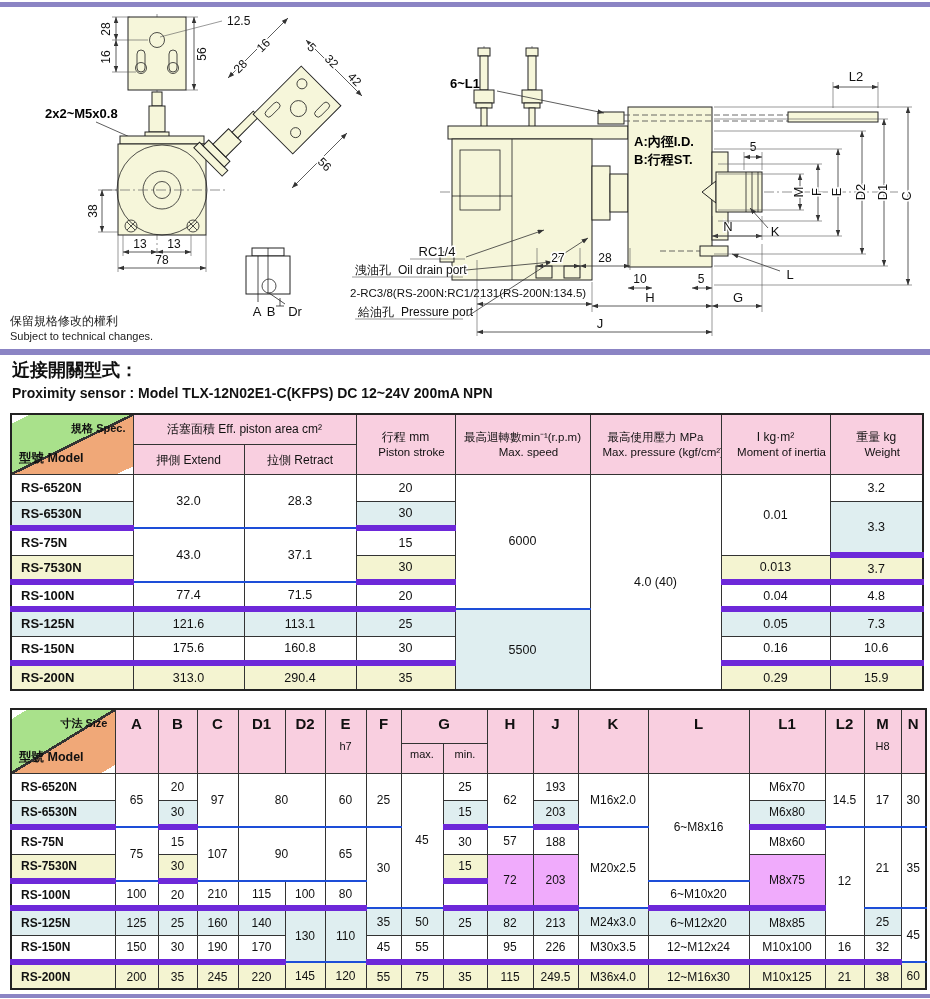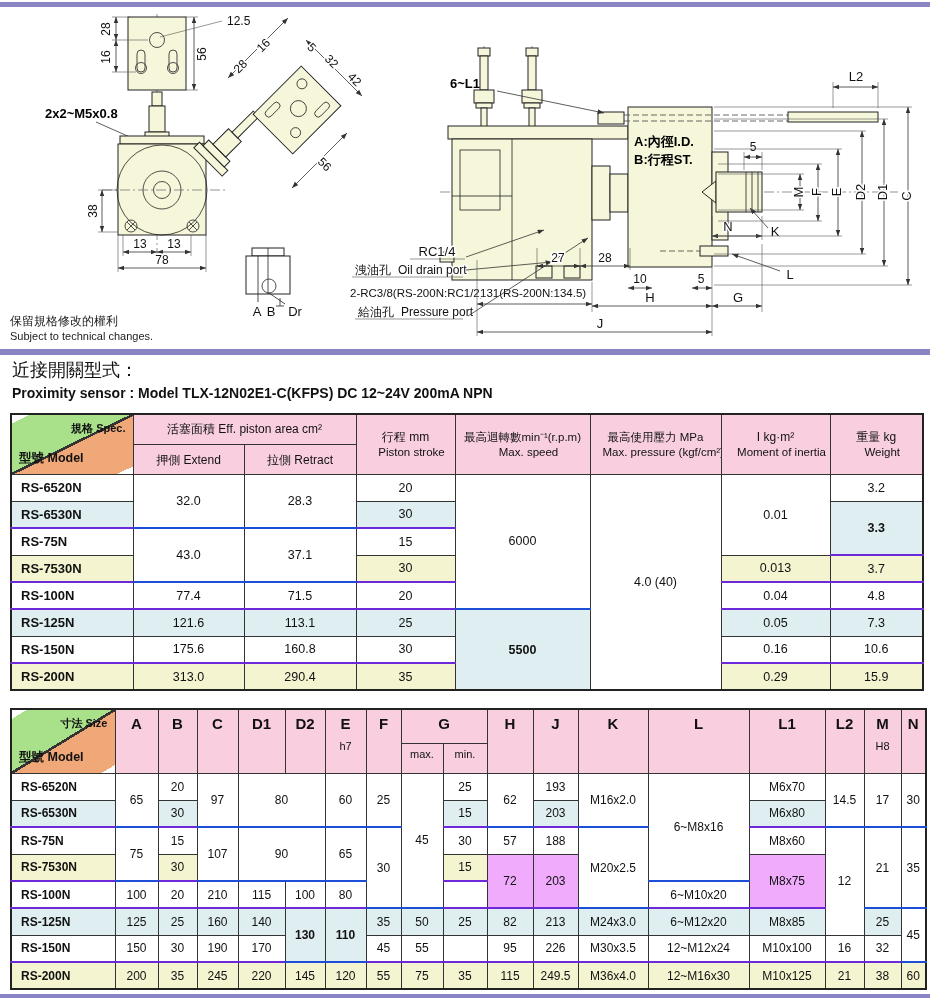--- a/index.html
+++ b/index.html
@@ -4,21 +4,21 @@
 <style>
   html,body{margin:0;padding:0;background:#fff;}
   .canvas{position:relative;width:930px;height:999px;background:#fff;overflow:hidden;
           font-family:"Liberation Sans",sans-serif;color:#111;}
   .bar{position:absolute;left:0;width:930px;background:#8b84c4;}
   #bar-top{top:2px;height:5px;}
   #bar-mid{top:349px;height:6px;}
   #bar-bot{top:994px;height:4px;}
   #drawing-svg{position:absolute;top:0;left:0;}
 
-  #section-title{position:absolute;left:12px;top:358px;font-size:18px;font-weight:normal;}
+  #section-title{position:absolute;left:12px;top:358px;font-size:18px;font-weight:bold;}
   #sensor-line{position:absolute;left:12px;top:385px;font-size:14px;font-weight:bold;}
 
   table{border-collapse:collapse;table-layout:fixed;position:absolute;left:10px;background:#fff;}
   #spec-table{top:413px;width:912px;}
   #dim-table{top:708px;width:915px;}
   th,td{border:1px solid #333;text-align:center;vertical-align:middle;padding:0;overflow:hidden;}
   table{border:2px solid #222;}
   th{background:#f9cfe0;font-weight:normal;}
   .zh{font-size:12px;line-height:15px;white-space:nowrap;}
   .en{font-size:11.5px;line-height:14px;white-space:nowrap;margin-left:12px;}
@@ -28,22 +28,22 @@
   #spec-table thead tr{height:30px;}
   #spec-table tbody tr{height:27px;}
   #dim-table thead tr.hr1{height:34px;}
   #dim-table thead tr.hr2{height:30px;}
   #dim-table tbody tr{height:27px;}
   #dim-table thead th{vertical-align:top;}
   td{font-size:12.5px;}
   #dim-table td{font-size:12px;}
   td.model{font-weight:bold;text-align:left;padding-left:9px;font-size:13px;white-space:nowrap;}
   tr.rw{background:#fff;} tr.rb{background:#dfeef0;} tr.ry{background:#f4f4d1;}
-  td.wc{background:#fff;} td.bc{background:#dfeef0;font-weight:bold;} td.yc{background:#f0abfc;}
-  tr.gsep td{border-bottom:2px solid #6d28d9;}
+  td.wc{background:#fff;} td.bc{background:#dfeef0;} td.yc{background:#f0abfc;}
+  tr.gsep td{border-bottom:6px solid #6d28d9;}
   td.bb2{border-bottom:2px solid #1d4ed8;}
   th.corner{padding:0;position:relative;background:
     linear-gradient(to bottom right,#fff 0 7%,#a9e18b 7% 48.6%,#333 48.6% 51%,#f0a878 51% 93.5%,#fff 93.5%);}
   .corner-top{position:absolute;top:6px;right:7px;font-size:11px;font-weight:bold;}
   .corner-bottom{position:absolute;bottom:7px;left:7px;font-size:12.5px;font-weight:bold;}
   
   .part{fill:#f6f6da;stroke:#222;stroke-width:1;}
   .pw{fill:#fff;stroke:#222;stroke-width:1;}
   .dl{fill:none;stroke:#222;stroke-width:0.8;}
   .dim{stroke:#333;stroke-width:0.8;}

